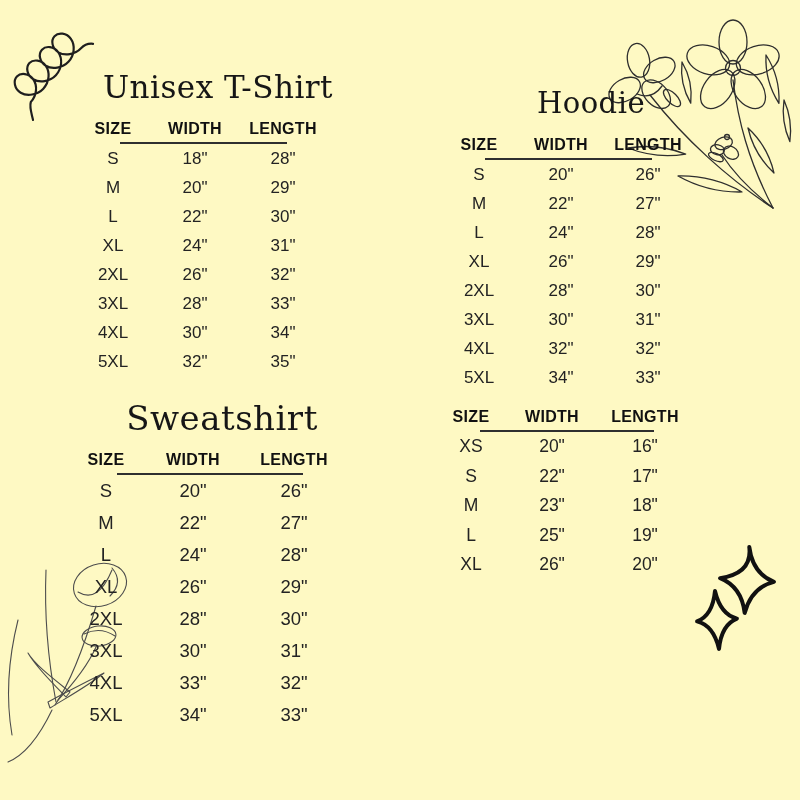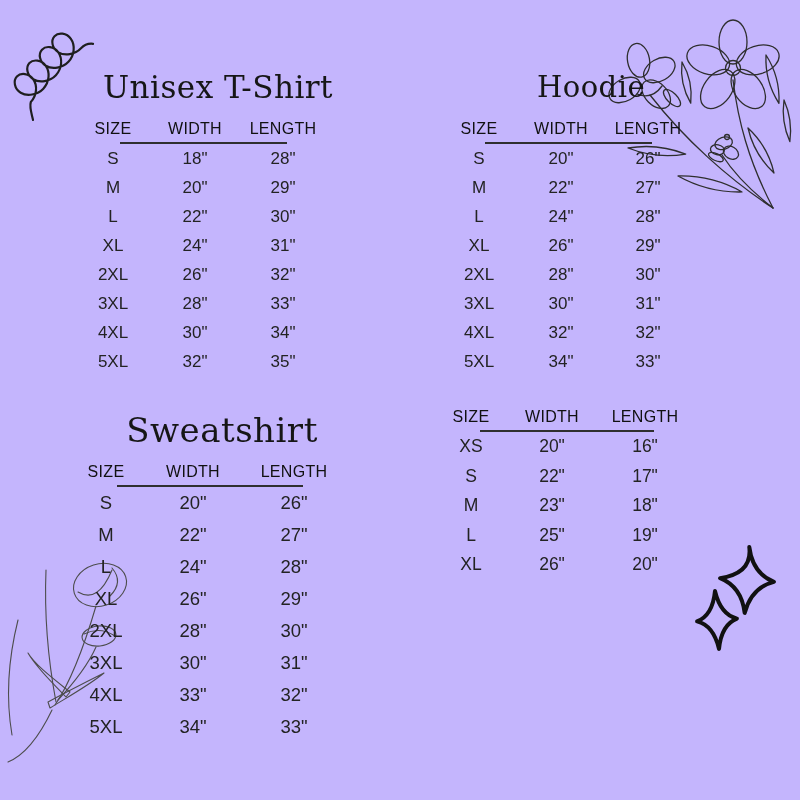--- a/index.html
+++ b/index.html
@@ -1,30 +1,30 @@
 <!DOCTYPE html>
 <html><head>
 <meta charset="utf-8">
 <style>
   html,body{margin:0;padding:0;background:#ffffff;}
-  .canvas{position:relative;width:800px;height:800px;background:#c4b5fd;overflow:hidden;
+  .canvas{position:relative;width:800px;height:800px;background:#fef9c3;overflow:hidden;
           font-family:"Liberation Sans",sans-serif;color:#1d1d1d;}
   .deco{position:absolute;z-index:1;pointer-events:none;}
   .deco path,.deco ellipse,.deco circle{fill:none;stroke-linecap:round;stroke-linejoin:round;}
 
   .size-table{position:absolute;z-index:2;}
   .size-table .title{
       font-family:"DejaVu Serif","Liberation Serif",serif;
       font-weight:400;text-align:center;color:#161616;
       font-size:var(--tfs,31px);line-height:var(--tlh,46px);
       margin:0 0 var(--tmb,6px) 0;letter-spacing:.5px;white-space:nowrap;
       transform:translateX(var(--tx,0));}
   .grid{display:grid;grid-template-columns:var(--cols);}
   .grid .th{height:26px;display:flex;align-items:center;justify-content:center;
-      font-weight:400;font-size:16px;letter-spacing:.3px;color:#111;}
+      font-weight:700;font-size:16px;letter-spacing:.3px;color:#111;}
   .grid .rule{grid-column:1/-1;height:2px;background:#2f2f2f;margin:0 16% 0 18%;}
   .grid .td{height:var(--rh,29px);display:flex;align-items:center;justify-content:center;
       font-size:var(--vfs,17px);color:#232323;}
 </style>
 </head>
 <body>
 
 <div class="canvas">
 
   <svg class="deco" style="left:0;top:0;" width="130" height="140" viewBox="0 0 130 140">
@@ -131,21 +131,21 @@
         <div class="td">33"</div>
         <div class="td sz">4XL</div>
         <div class="td">30"</div>
         <div class="td">34"</div>
         <div class="td sz">5XL</div>
         <div class="td">32"</div>
         <div class="td">35"</div>
       </div>
   </section>
 
-  <section class="size-table" style="left:440px;top:64px;width:252px;--cols:78px 86px 88px;--rh:29px;--vfs:17px;--tfs:29px;--tlh:46px;--tmb:6px;--tx:25px;">
+  <section class="size-table" style="left:440px;top:80px;width:252px;--cols:78px 86px 88px;--rh:29px;--vfs:17px;--tfs:29px;--tlh:46px;--tmb:6px;--tx:25px;">
     <h2 class="title">Hoodie</h2>
     <div class="grid">
         <div class="th">SIZE</div>
         <div class="th">WIDTH</div>
         <div class="th">LENGTH</div>
         <div class="rule"></div>
         <div class="td sz">S</div>
         <div class="td">20"</div>
         <div class="td">26"</div>
         <div class="td sz">M</div>
@@ -165,21 +165,21 @@
         <div class="td">31"</div>
         <div class="td sz">4XL</div>
         <div class="td">32"</div>
         <div class="td">32"</div>
         <div class="td sz">5XL</div>
         <div class="td">34"</div>
         <div class="td">33"</div>
       </div>
   </section>
 
-  <section class="size-table" style="left:66px;top:406px;width:282px;--cols:80px 94px 108px;--rh:32px;--vfs:18.5px;--tfs:34px;--tlh:48px;--tmb:5px;--tx:15px;">
+  <section class="size-table" style="left:66px;top:394px;width:282px;--cols:80px 94px 108px;--rh:32px;--vfs:18.5px;--tfs:34px;--tlh:48px;--tmb:5px;--tx:15px;">
     <h2 class="title">Sweatshirt</h2>
     <div class="grid">
         <div class="th">SIZE</div>
         <div class="th">WIDTH</div>
         <div class="th">LENGTH</div>
         <div class="rule"></div>
         <div class="td sz">S</div>
         <div class="td">20"</div>
         <div class="td">26"</div>
         <div class="td sz">M</div>

